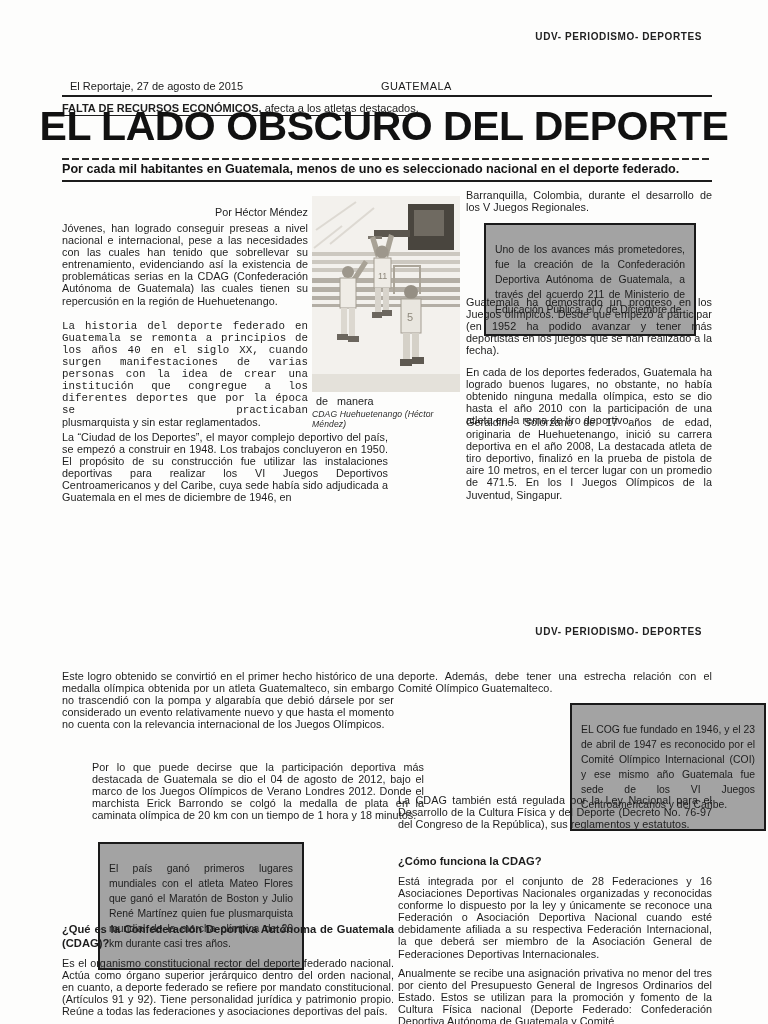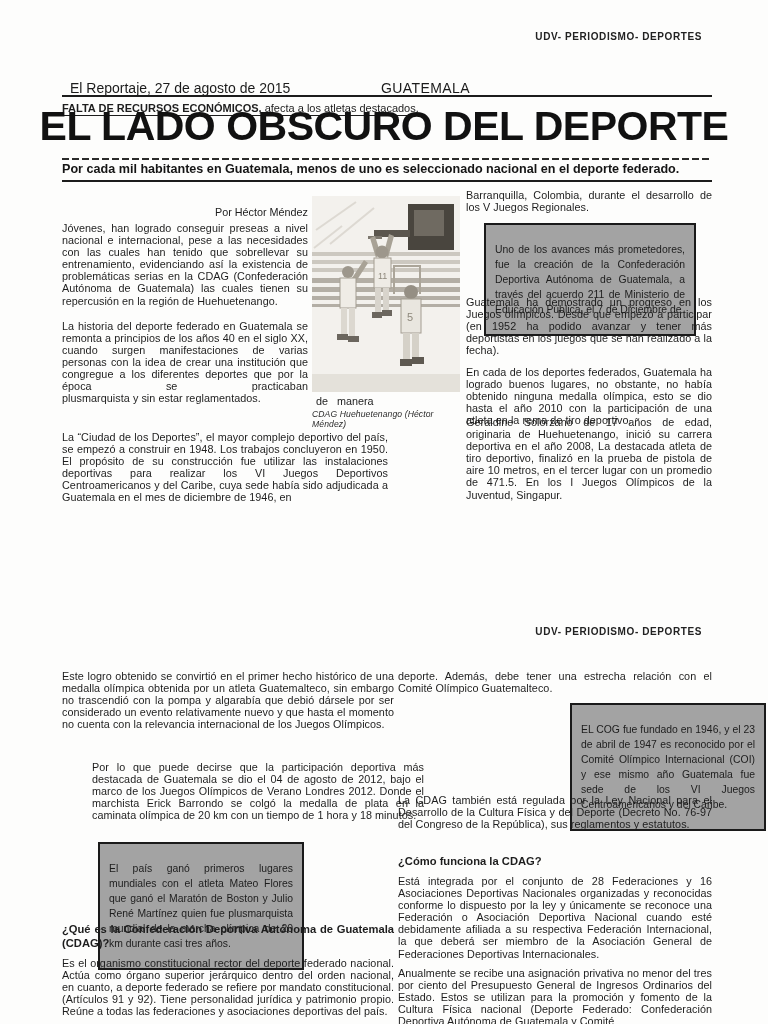--- a/index.html
+++ b/index.html
@@ -5,23 +5,23 @@
   html,body{margin:0;padding:0;}
   body{
     width:768px;height:1024px;position:relative;overflow:hidden;
     background:#fdfdfc;color:#1d1d1d;
     font-family:"Liberation Sans", sans-serif;
     -webkit-font-smoothing:antialiased;
   }
   .abs{position:absolute;}
   .body-text{font-size:10.8px;line-height:12.1px;text-align:justify;letter-spacing:.05px;}
   .body-text p{margin:0 0 13px 0;}
-  .last-just{text-align:justify;text-align-last:justify;}
+  .last-just{text-align:justify;text-align-last:justify;font-family:Liberation Mono, monospace;}
   .small-caps-header{font-size:10px;font-weight:bold;letter-spacing:.6px;color:#222;}
-  .masthead-text{font-size:14px;color:#1b1b1b;}
+  .masthead-text{font-size:11px;color:#1b1b1b;}
   .rule{background:#1c1c1c;height:2px;}
   .thin-rule{background:#1c1c1c;height:1.5px;}
   .dash-rule{height:2px;background:repeating-linear-gradient(90deg,#2b2b2b 0 7px,transparent 7px 10px);}
   .kicker{font-size:11px;display:inline-block;border-bottom:1.5px solid #1c1c1c;padding-bottom:1px;}
   .kicker .b{font-weight:bold;}
   .headline{font-weight:bold;font-size:41px;line-height:46px;letter-spacing:-.5px;text-align:center;white-space:nowrap;color:#111;}
   .deck{font-weight:bold;font-size:12.6px;text-align:left;color:#151515;}
   .byline{font-size:10.8px;text-align:right;}
   .quote-box{border:2px solid #1a1a1a;padding:17px 9px;font-size:10.4px;line-height:15px;text-align:justify;background:#a3a3a3;box-sizing:border-box;}
   .subhead{font-weight:bold;font-size:11.2px;line-height:13.5px;text-align:justify;}

